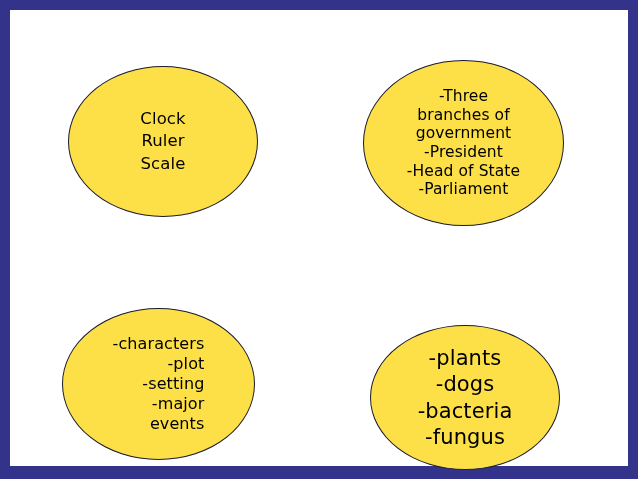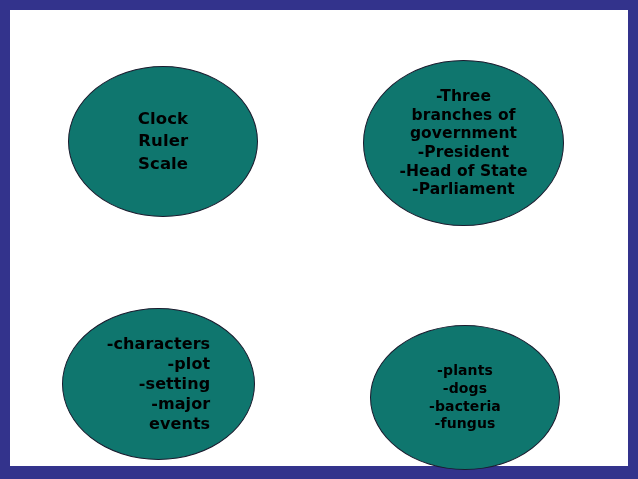--- a/index.html
+++ b/index.html
@@ -34,48 +34,48 @@
     left: 10px;
     top: 10px;
     width: 618px;
     height: 456px;
     background: #ffffff;
   }
 
   .ellipse {
     position: absolute;
     box-sizing: border-box;
-    background: #0f766e;
+    background: #fde047;
     border: 1px solid #1b1b2e;
     border-radius: 50%;
     display: flex;
     align-items: center;
     justify-content: center;
     color: #000000;
-    font-weight: bold;
+    font-weight: normal;
     text-align: center;
     line-height: 1.18;
     letter-spacing: 0.1px;
   }
   .ellipse .txt {
     display: block;
     white-space: pre-line;
     padding: 0 8px;
   }
 
   
   #ellipse-clock-ruler-scale {
     left: 58px;
     top: 56px;
     width: 190px;
     height: 151px;
     font-size: 16.5px;
   }
   #ellipse-clock-ruler-scale .txt {
-    text-align: right;
+    text-align: center;
     line-height: 1.35;
   }
 
   
   #ellipse-government {
     left: 353px;
     top: 50px;
     width: 201px;
     height: 166px;
     font-size: 15.5px;
@@ -96,21 +96,21 @@
   #ellipse-story-elements .txt {
     line-height: 1.26;
   }
 
   
   #ellipse-organisms {
     left: 360px;
     top: 315px;
     width: 190px;
     height: 145px;
-    font-size: 14px;
+    font-size: 21px;
   }
   #ellipse-organisms .txt {
     line-height: 1.26;
   }
 </style>
 </head>
 <body>
 
 <div id="slide">
 

